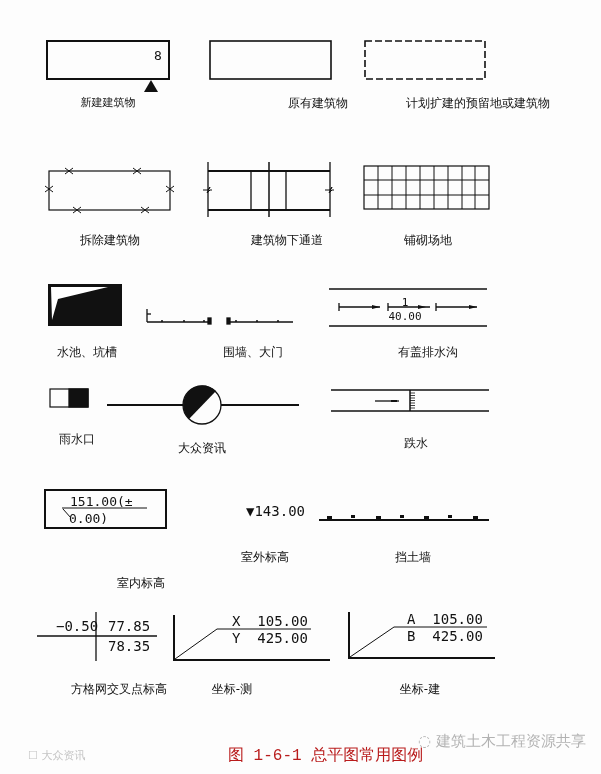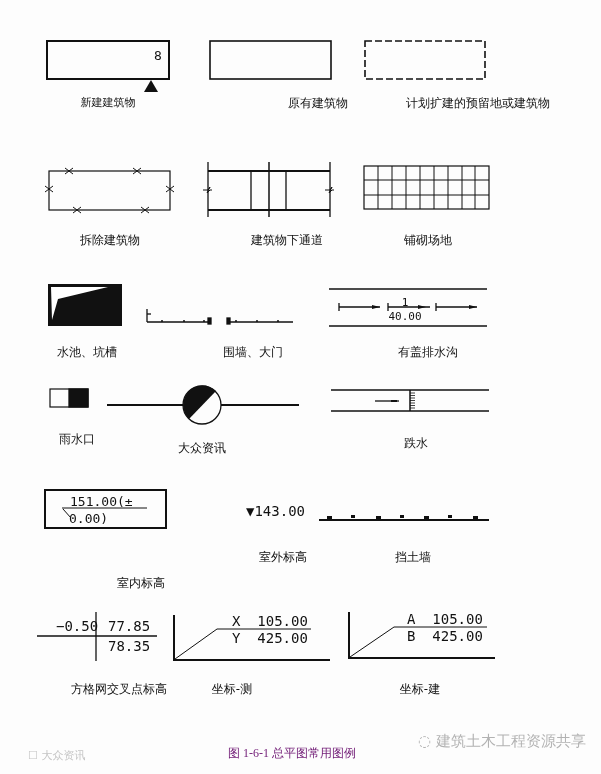--- a/index.html
+++ b/index.html
@@ -7,21 +7,21 @@
       width: 601px; height: 774px; background: #ffffff; position: relative; overflow: hidden;
       font-family: "DejaVu Sans", sans-serif; color: #111;
     }
     .page { position: absolute; left: 0; top: 0; width: 601px; height: 774px; background: #fdfdfd; }
     svg.drawing { position: absolute; left: 0; top: 0; }
     .label {
       position: absolute; font-size: 12px; line-height: 14px; white-space: nowrap; color: #111;
       transform: translateX(-50%);
     }
     .caption {
-      position: absolute; left: 228px; top: 745px; font-family: Liberation Serif, serif; font-size: 12px; color: #701a75;
+      position: absolute; left: 228px; top: 745px; font-family: Liberation Mono, monospace; font-size: 16px; color: #b91c1c;
       white-space: nowrap;
     }
     .wm-left {
       position: absolute; left: 4px; top: 748px; font-size: 11px; color: #c4c4c4; white-space: nowrap; margin-left: 24px;
     }
     .wm-right {
       position: absolute; left: 418px; top: 732px; font-size: 15px; color: #9a9a9a; white-space: nowrap; opacity: 0.75;
     }
   </style>
 </head>
@@ -164,21 +164,21 @@
 
   <div class="label" style="left:87px; top:345px;">水池、坑槽</div>
   <div class="label" style="left:253px; top:345px;">围墙、大门</div>
   <div class="label" style="left:428px; top:345px;">有盖排水沟</div>
 
   <div class="label" style="left:77px; top:432px;">雨水口</div>
   <div class="label" style="left:202px; top:441px;">大众资讯</div>
   <div class="label" style="left:416px; top:436px;">跌水</div>
 
   <div class="label" style="left:105px; top:576px;margin-left:36px;">室内标高</div>
-  <div class="label" style="left:283px; top:550px;">室外标高</div>
+  <div class="label" style="left:265px; top:550px;">室外标高</div>
   <div class="label" style="left:413px; top:550px;">挡土墙</div>
 
   <div class="label" style="left:119px; top:682px;">方格网交叉点标高</div>
   <div class="label" style="left:232px; top:682px;">坐标-测</div>
   <div class="label" style="left:420px; top:682px;">坐标-建</div>
 
   <div class="caption">图 1-6-1    总平图常用图例</div>
   <div class="wm-left">
     <span>☐</span>
     <span>大众资讯</span>

